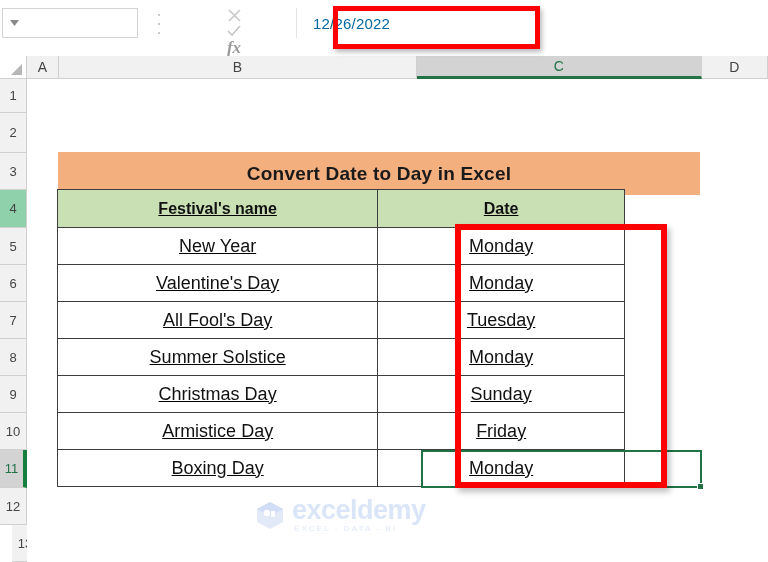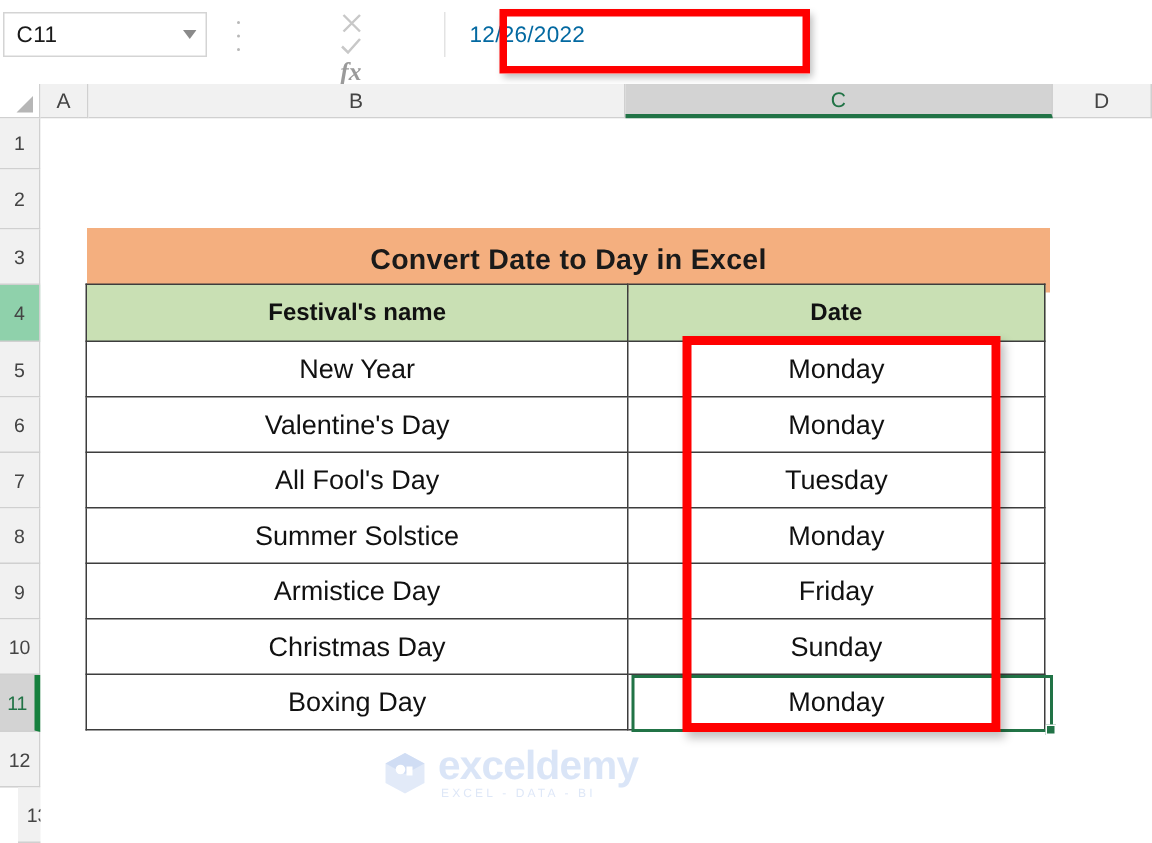--- a/index.html
+++ b/index.html
@@ -110,22 +110,23 @@
   
   .banner {
     position: absolute; left: 31px; top: 33px; width: 642px; height: 43px;
     background: #f4af7f;
     display: flex; align-items: center; justify-content: center;
     font-size: 19px; font-weight: bold; color: #1a1a1a; letter-spacing: .2px; margin-top: 40px;
   }
 
   
   .tbl {
-    position: absolute; left: 30px; top: 110px; width: 640px;
+    position: absolute; left: 30px; top: 110px; width: 568px;
     border-collapse: collapse;
+    text-decoration: underline;
   }
   .tbl td {
     border: 1px solid #3d3d3d;
     height: 37px; text-align: center; vertical-align: middle;
     font-size: 18px; color: #111; background: #fff;
   }
   .tbl tr.hdr td {
     background: #c9e0b4; font-weight: bold; font-size: 16px; height: 38px;
   }
   .col-name { width: 364px; }
@@ -163,21 +164,20 @@
   }
 </style>
 </head>
 <body>
 
 <div id="app">
 
   <div class="formula-row">
 
     <div class="namebox">
-      <span class="namebox-text">C11</span>
       <span class="namebox-arrow">
         <svg width="9" height="6" viewBox="0 0 9 6">
             <path d="M0 0 L9 0 L4.5 6 Z" fill="#8a8a8a"></path>
           </svg>
       </span>
     </div>
 
     <div class="dots-sep">
       <i></i>
         <i></i>
@@ -251,26 +251,26 @@
       </tr>
       <tr>
         <td>All Fool's Day</td>
         <td>Tuesday</td>
       </tr>
       <tr>
         <td>Summer Solstice</td>
         <td>Monday</td>
       </tr>
       <tr>
+        <td>Christmas Day</td>
+        <td>Sunday</td>
+      </tr>
+      <tr>
         <td>Armistice Day</td>
         <td>Friday</td>
-      </tr>
-      <tr>
-        <td>Christmas Day</td>
-        <td>Sunday</td>
       </tr>
       <tr>
         <td>Boxing Day</td>
         <td>Monday</td>
       </tr>
     </tbody>
       </table>
 
     <div class="cellsel"></div>
     <div class="fillhandle"></div>

